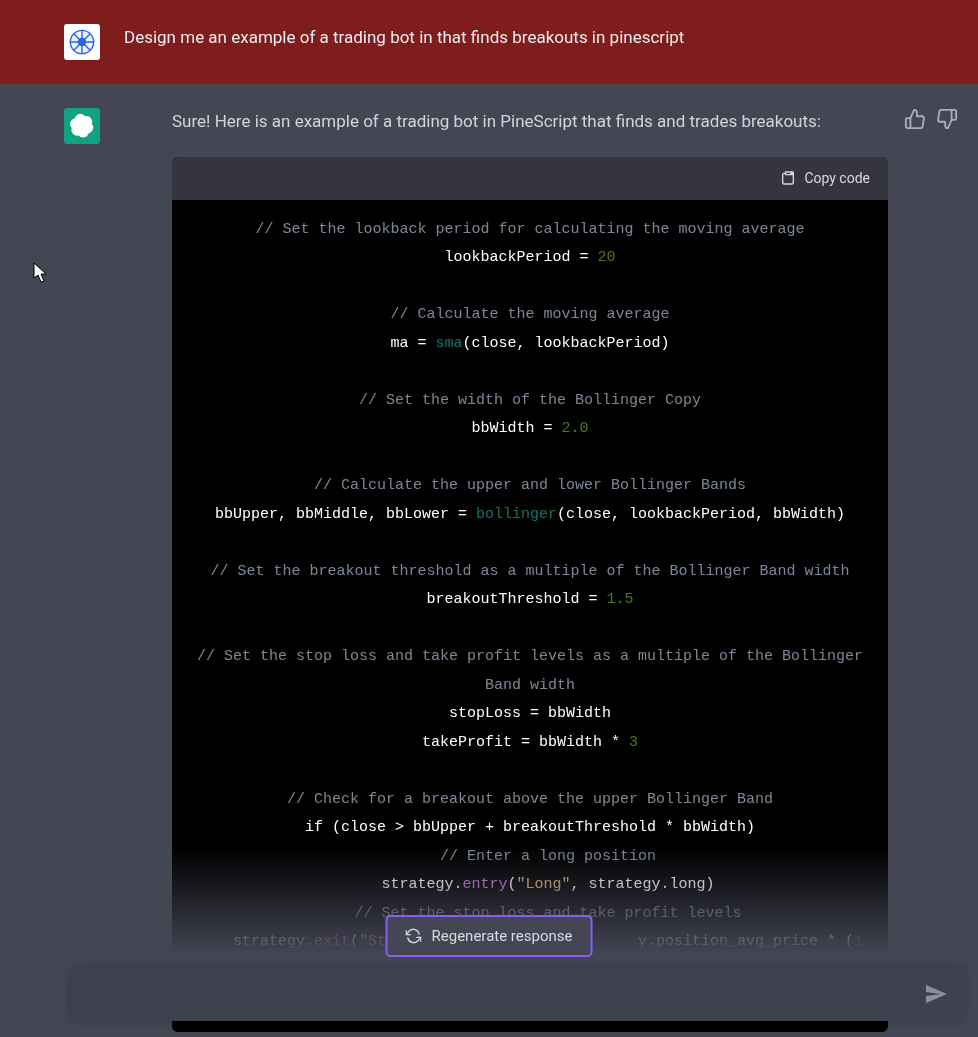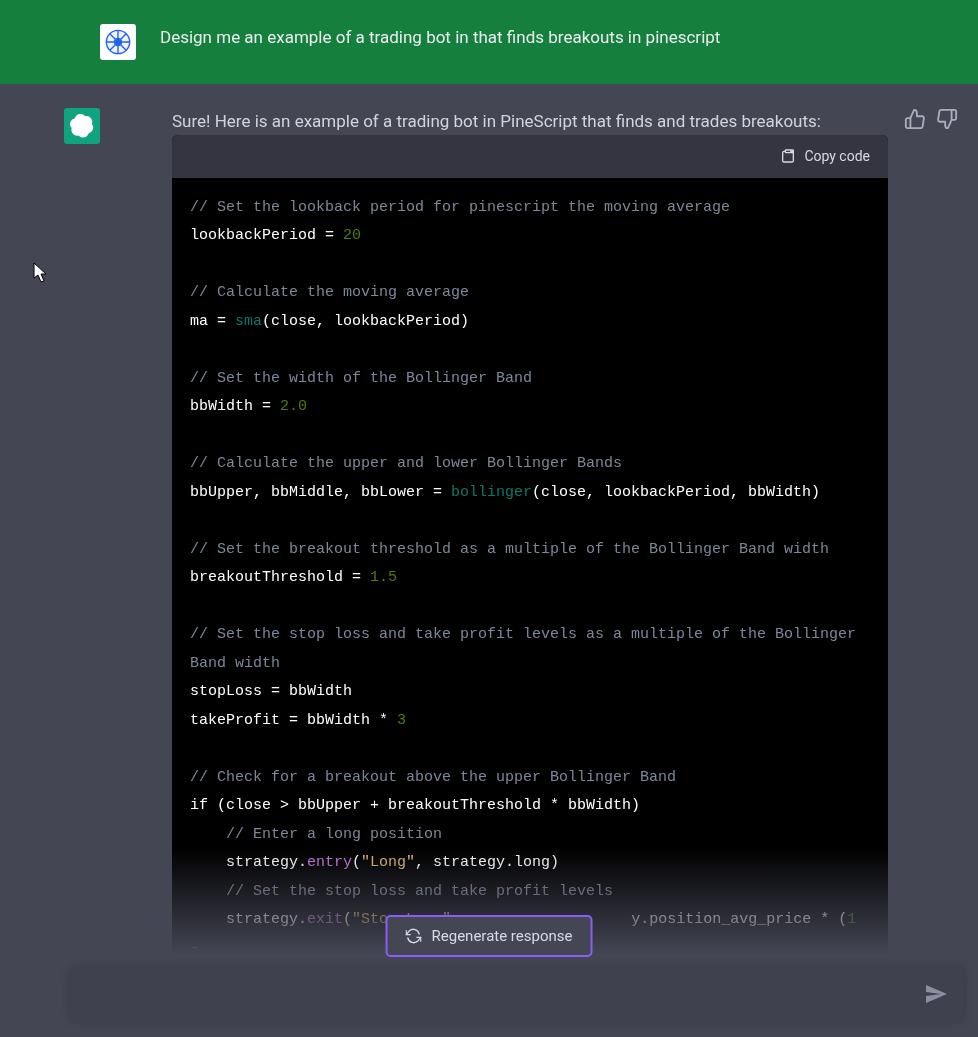--- a/index.html
+++ b/index.html
@@ -10,21 +10,21 @@
     font-family: -apple-system, BlinkMacSystemFont, "Segoe UI", Roboto, sans-serif;
     color: #d1d5db;
     overflow: hidden;
     position: relative;
   }
   .msg-row {
     display: flex;
     padding: 24px 0;
     gap: 24px;
   }
-  .msg-user { background: #15803d; padding-left: 36px; }
+  .msg-user { background: #7f1d1d; }
   .msg-assistant { background: #444654; }
   .avatar-col {
     width: 36px;
     height: 36px;
     flex-shrink: 0;
     margin-left: 64px;
     border-radius: 3px;
     display: flex;
     align-items: center;
     justify-content: center;
@@ -49,23 +49,25 @@
     display: flex;
     gap: 10px;
   }
   .feedback-btn {
     width: 22px;
     height: 22px;
     color: #acacbe;
     cursor: pointer;
   }
   .code-block {
+    margin-top: 22px;
     background: #000;
     border-radius: 6px;
     overflow: hidden;
+    text-align: center;
   }
   .code-header {
     background: #343541;
     padding: 10px 18px;
     display: flex;
     justify-content: flex-end;
     align-items: center;
     gap: 8px;
     font-size: 14px;
     color: #d9d9e3;
@@ -193,27 +195,27 @@
     <div class="code-block">
       <div class="code-header">
         <div class="copy-wrap">
           <svg width="16" height="16" viewBox="0 0 24 24" fill="none" stroke="currentColor" stroke-width="2" stroke-linecap="round" stroke-linejoin="round">
               <rect x="8" y="3" width="12" height="4" rx="1"></rect>
               <path d="M8 5H6a2 2 0 0 0-2 2v12a2 2 0 0 0 2 2h12a2 2 0 0 0 2-2V7a2 2 0 0 0-2-2h-2"></path>
             </svg>
           <span>Copy code</span>
         </div>
       </div>
-      <div class="code-body"><span class="tok-comment">// Set the lookback period for pinescript the moving average</span>
+      <div class="code-body"><span class="tok-comment">// Set the lookback period for calculating the moving average</span>
 <span>lookbackPeriod = </span><span class="tok-number">20</span>
 
 <span class="tok-comment">// Calculate the moving average</span>
 <span>ma = </span><span class="tok-func">sma</span><span>(close, lookbackPeriod)</span>
 
-<span class="tok-comment">// Set the width of the Bollinger Band</span>
+<span class="tok-comment">// Set the width of the Bollinger Copy</span>
 <span>bbWidth = </span><span class="tok-number">2.0</span>
 
 <span class="tok-comment">// Calculate the upper and lower Bollinger Bands</span>
 <span>bbUpper, bbMiddle, bbLower = </span><span class="tok-func">bollinger</span><span>(close, lookbackPeriod, bbWidth)</span>
 
 <span class="tok-comment">// Set the breakout threshold as a multiple of the Bollinger Band width</span>
 <span>breakoutThreshold = </span><span class="tok-number">1.5</span>
 
 <span class="tok-comment">// Set the stop loss and take profit levels as a multiple of the Bollinger Band width</span>
 <span>stopLoss = bbWidth</span>

